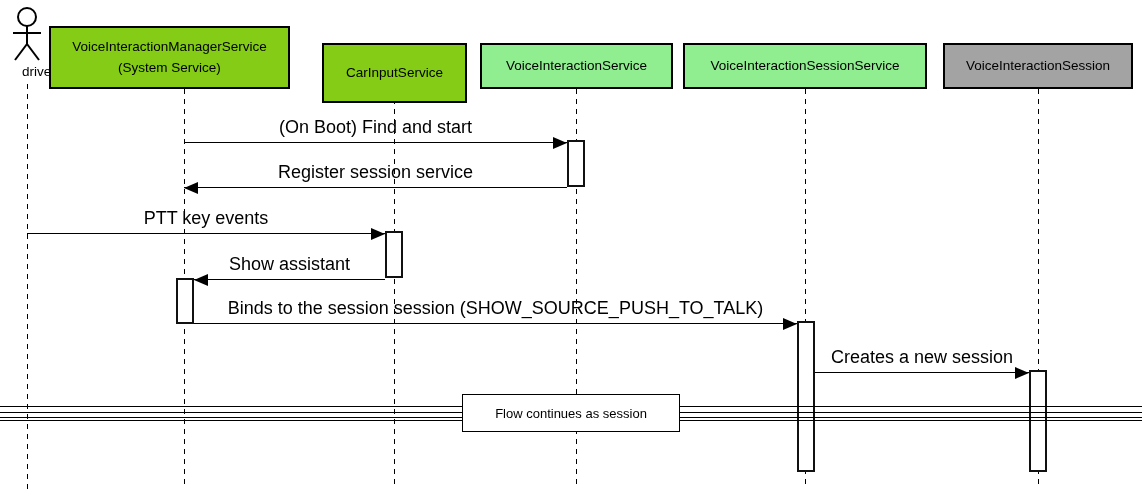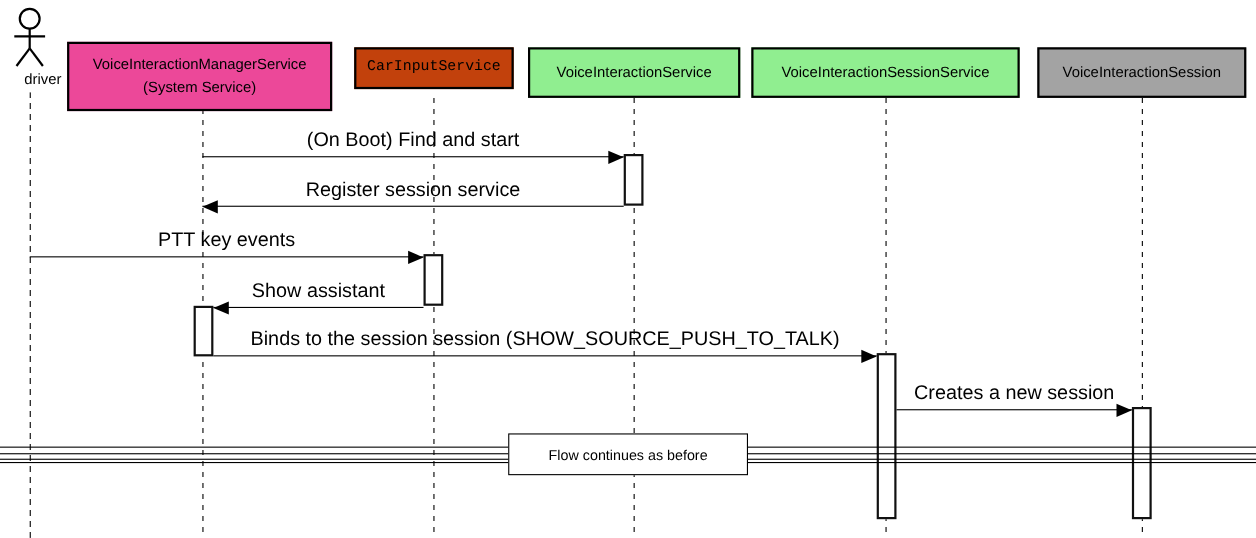--- a/index.html
+++ b/index.html
@@ -98,23 +98,23 @@
   </svg>
   <div class="actor-label">driver</div>
 
   <div class="lifeline" style="left:27px;  top:84px; height:405px"></div>
   <div class="lifeline" style="left:184px; top:89px; height:400px"></div>
   <div class="lifeline" style="left:394px; top:89px; height:400px"></div>
   <div class="lifeline" style="left:576px; top:89px; height:400px"></div>
   <div class="lifeline" style="left:805px; top:89px; height:400px"></div>
   <div class="lifeline" style="left:1038px;top:89px; height:400px"></div>
 
-  <div class="participant" style="left: 61px; top: 26px; width: 241px; height: 63px; background: #ec4899; margin-top: 12px;">VoiceInteractionManagerService
+  <div class="participant" style="left: 49px; top: 26px; width: 241px; height: 63px; background: #84cc16;">VoiceInteractionManagerService
 (System Service)</div>
-  <div class="participant" style="left: 322px; top: 43px; width: 145px; height: 38px; background: #c2410c; font-family: Liberation Mono, monospace;">CarInputService</div>
+  <div class="participant" style="left: 322px; top: 43px; width: 145px; height: 60px; background: #84cc16;">CarInputService</div>
   <div class="participant" style="left: 480px; top: 43px; width: 193px; height: 46px; background: rgb(144, 238, 144);">VoiceInteractionService</div>
   <div class="participant" style="left: 683px; top: 43px; width: 244px; height: 46px; background: rgb(144, 238, 144);">VoiceInteractionSessionService</div>
   <div class="participant" style="left: 943px; top: 43px; width: 190px; height: 46px; background: #a3a3a3;">VoiceInteractionSession</div>
 
   <div class="activation" style="left:567px;  top:140px; width:18px; height:47px"></div>
   <div class="activation" style="left:385px;  top:231px; width:18px; height:47px"></div>
   <div class="activation" style="left:176px;  top:278px; width:18px; height:46px"></div>
   <div class="activation" style="left:797px;  top:321px; width:18px; height:151px"></div>
   <div class="activation" style="left:1029px; top:370px; width:18px; height:102px"></div>
 
@@ -151,16 +151,16 @@
   <div class="message" style="left:815px; top:353px; width:214px">
     <div class="msg-label">Creates a new session</div>
     <div class="msg-line"></div>
     <div class="arrowhead right"></div>
   </div>
 
   <div class="divider">
     <div class="divider-mid"></div>
   </div>
   <div class="ref-box">
-    <span>Flow continues as before</span>
+    <span>Flow continues as session</span>
   </div>
 
 </div>
 
 </body></html>

